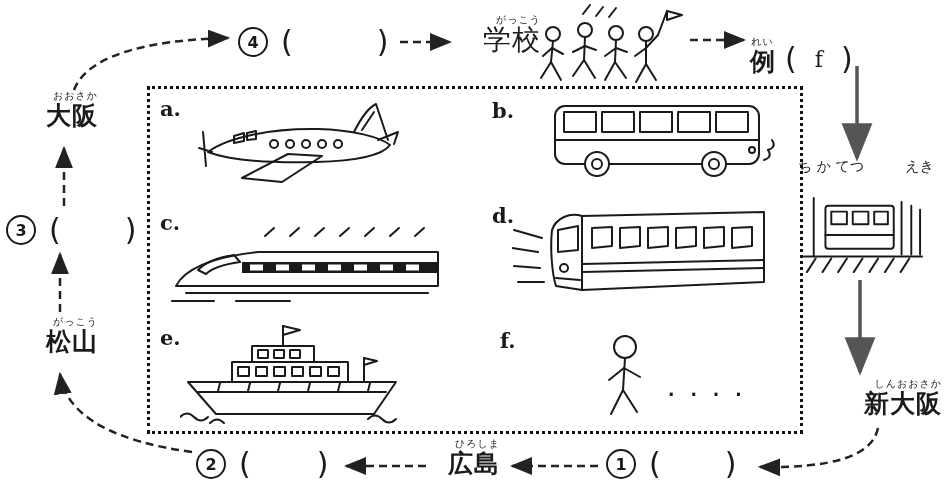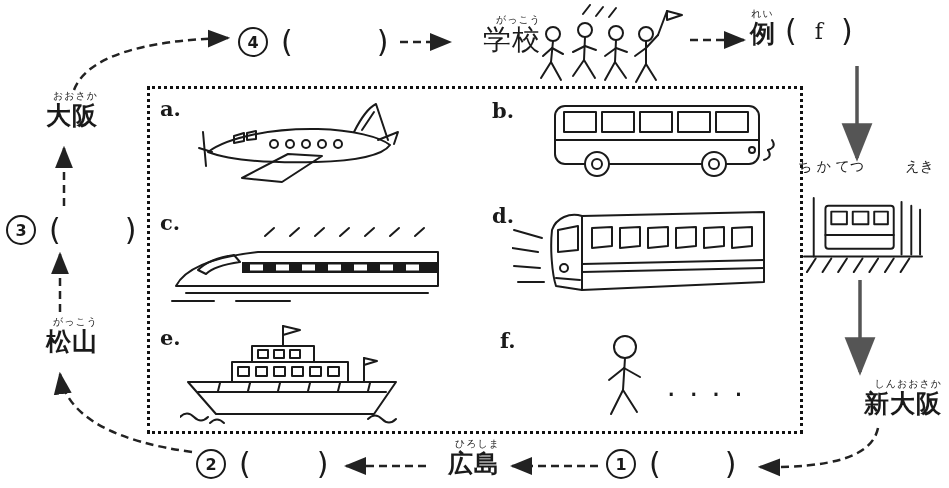--- a/index.html
+++ b/index.html
@@ -275,21 +275,21 @@
   <div class="station" style="left:838px;top:378px;width:104px;">
     <div class="furigana">しんおおさか</div>
     <div class="station-text">新大阪</div>
   </div>
 
   <div class="station" style="left:430px;top:438px;width:70px;">
     <div class="furigana">ひろしま</div>
     <div class="station-text">広島</div>
   </div>
 
-  <div class="example" style="left:750px;top:8px;">
+  <div class="example" style="left:750px;top:36px;">
     <div class="ex-col">
       <div class="furigana">れい</div>
       <div class="ex-label">例</div>
     </div>
     <span class="paren">(</span>
     <span class="ex-answer">f</span>
     <span class="paren">)</span>
   </div>
 
   <div class="blank" style="left:238px;top:24px;">

